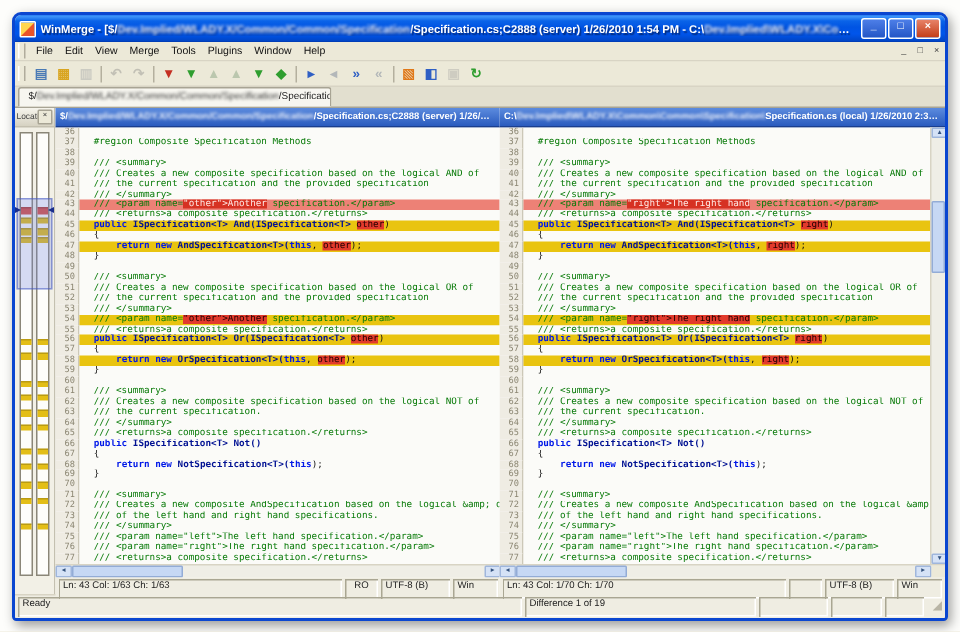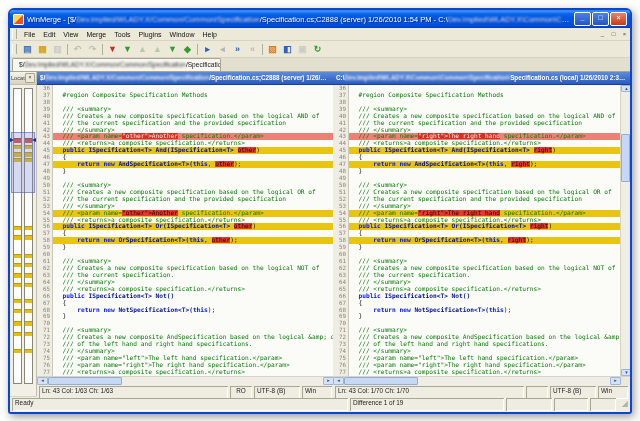--- a/index.html
+++ b/index.html
@@ -7,21 +7,21 @@
        font-family:"Liberation Sans",sans-serif;-webkit-font-smoothing:antialiased}
   .window{position:absolute;left:8px;top:8px;width:620px;
           border:2px solid #0a46d0;border-radius:6px 6px 3px 3px;overflow:hidden;
           background:#ECE9D8;box-shadow:2px 3px 8px rgba(0,0,0,.38)}
   
   .titlebar{height:18px;display:flex;align-items:center;padding:0 3px;
     background:linear-gradient(180deg,#2a7cf0 0%,#3c93f9 6%,#0a63e8 22%,#0054e3 45%,#0055eb 70%,#0046c8 95%,#0038ae 100%);
     color:#fff}
   .appicon{width:9px;height:9px;flex:none;margin-right:3px;border:1px solid #fff;border-radius:1px;
     background:linear-gradient(135deg,#ffd64e 0 49%,#e8542a 51% 100%)}
-  .title{flex:1;font-size:7.5px;font-weight:normal;white-space:nowrap;overflow:hidden;text-overflow:ellipsis;
+  .title{flex:1;font-size:7.5px;font-weight:bold;white-space:nowrap;overflow:hidden;text-overflow:ellipsis;
     text-shadow:1px 1px 1px #00256e}
   .wbtns{display:flex;flex:none}
   .wbtn{width:15px;height:12px;margin-left:1px;border-radius:2px;border:1px solid #fff;
     background:linear-gradient(#4e7fe8,#2356c6);color:#fff;font-size:7px;line-height:10px;
     text-align:center;font-weight:bold}
   .wbtn.close{background:linear-gradient(#e8846a,#c33c18)}
   
   .menubar{height:12px;background:#ECE9D8;display:flex;align-items:center;font-size:7px;color:#111;
     border-bottom:1px solid #d8d4c4}
   .mgrip{width:3px;height:10px;border-left:1px solid #fff;border-right:1px solid #b0ac9c;margin:0 3px 0 2px;flex:none}

